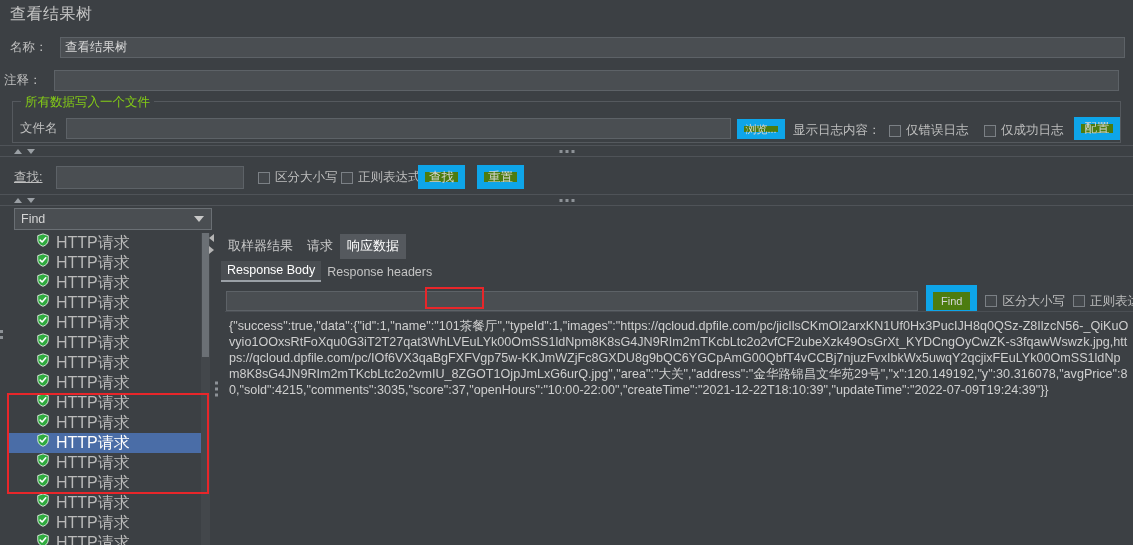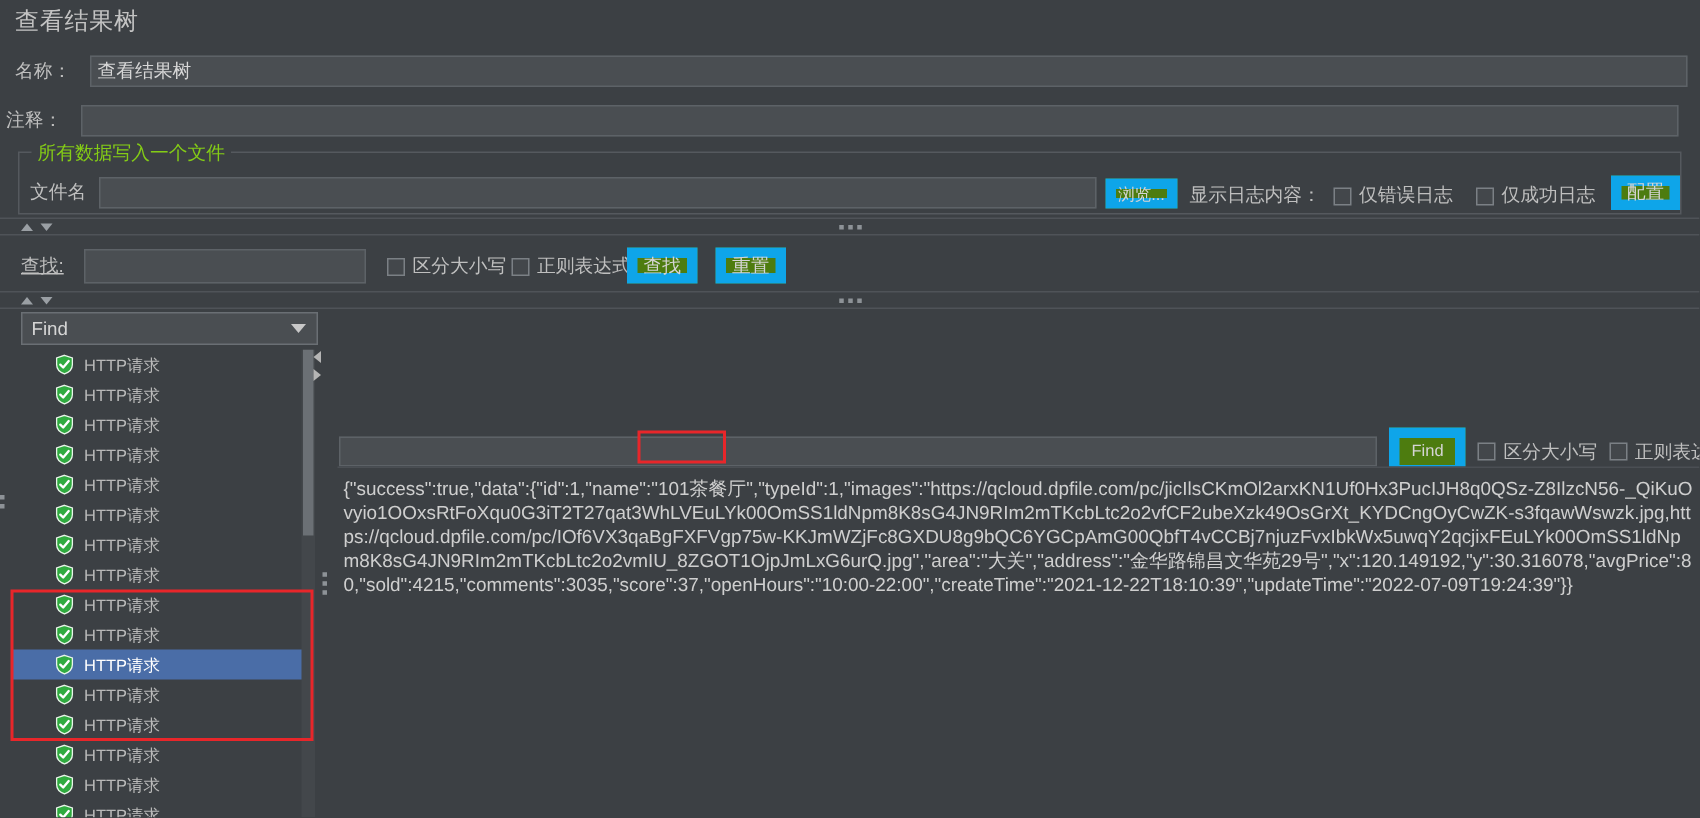--- a/index.html
+++ b/index.html
@@ -118,23 +118,23 @@
 
   
   .tree-panel {
     position: absolute;
     left: 8px; top: 233px; width: 202px; height: 312px;
     background: #3c4044;
     overflow: hidden;
   }
   .tree-row {
     height: 20px;
-    display: flex; align-items: center;
+    display: flex; align-items: flex-start;
     padding-left: 28px;
-    color: #b9b9b9; font-size: 11px;
+    color: #b9b9b9; font-size: 16px;
     cursor: pointer;
     white-space: nowrap;
   }
   .tree-row.selected { background: #4a6da7; color: #ffffff; }
   .shield { width: 14px; height: 14px; margin-right: 6px; flex: 0 0 14px; }
 
   .tree-scrollbar {
     position: absolute; right: 0; top: 0; width: 9px; height: 312px;
     background: #43474b;
   }
@@ -464,21 +464,30 @@
     </span>
 </div>
 
 <div class="result-panel">
 
   <div class="tab-nav">
     <i class="l"></i>
     <i class="r"></i>
   </div>
 
-
+  <div class="tabstrip" id="tabstrip">
+      <div class="tab">取样器结果</div>
+      <div class="tab">请求</div>
+      <div class="tab active">响应数据</div>
+    </div>
+
+  <div class="subtabstrip" id="subtabstrip">
+      <div class="subtab active">Response Body</div>
+      <div class="subtab">Response headers</div>
+    </div>
 
   <div class="find-row">
     <input class="find-input" value="" style="">
     <button class="btn small" style="width:55px;height:32px;">Find</button>
     <div class="cb-wrap">
       <span class="cb-box"></span>
       <span class="cb-label">区分大小写</span>
     </div>
     <div class="cb-wrap">
       <span class="cb-box"></span>

